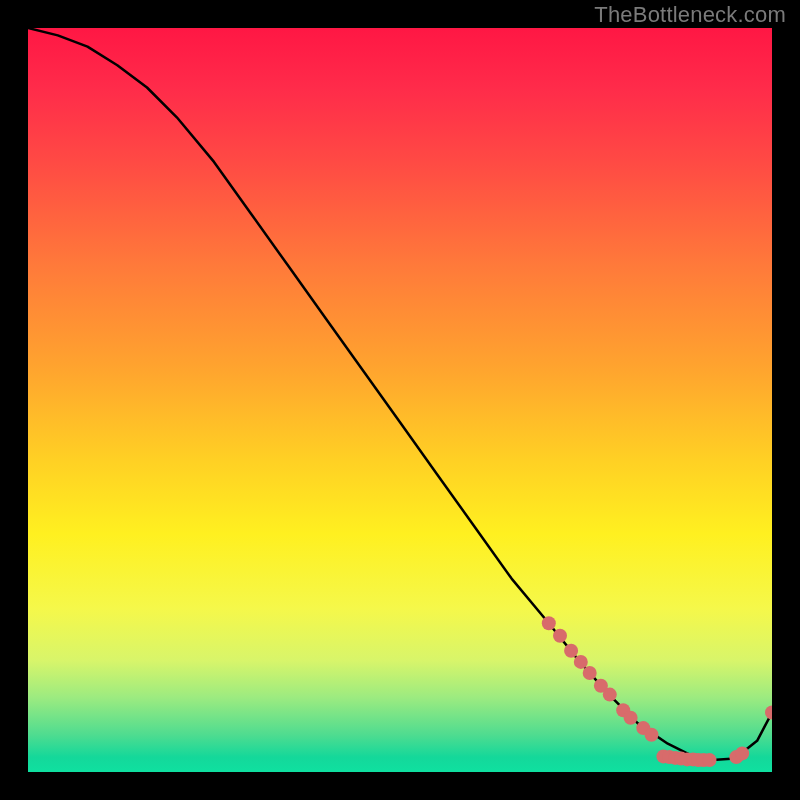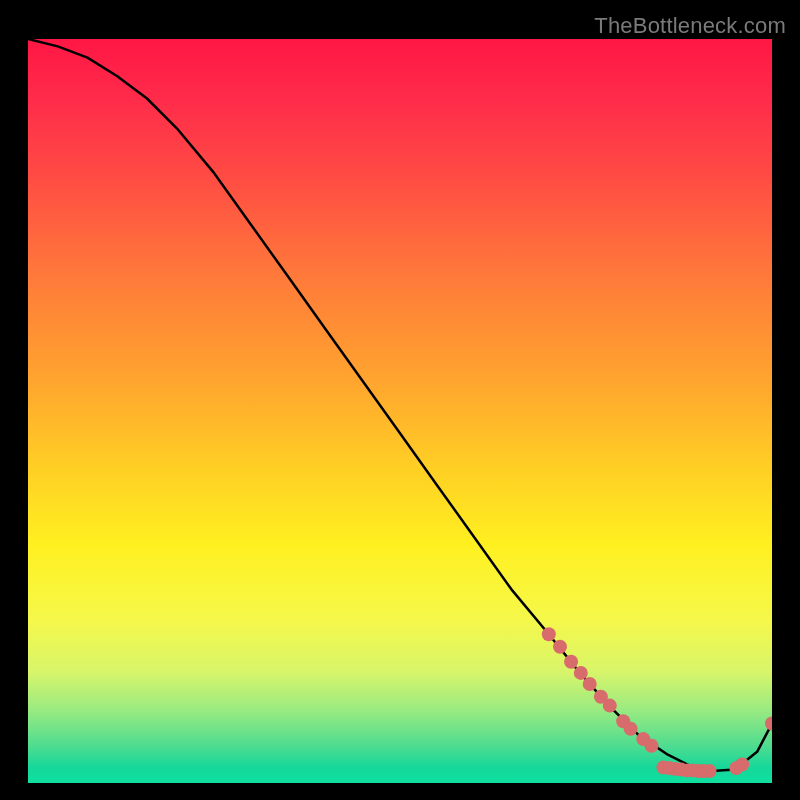--- a/index.html
+++ b/index.html
@@ -8,21 +8,20 @@
     width: 800px;
     height: 800px;
     background: #000;
     font-family: Arial, Helvetica, sans-serif;
     overflow: hidden;
   }
   .stage {
     position: relative;
     width: 800px;
     height: 760px;
-    margin-top: 11px;
   }
   .watermark {
     position: absolute;
     top: 2px;
     right: 14px;
     color: #7a7a7a;
     font-size: 22px;
     font-weight: 500;
     letter-spacing: 0.2px;
     user-select: none;

